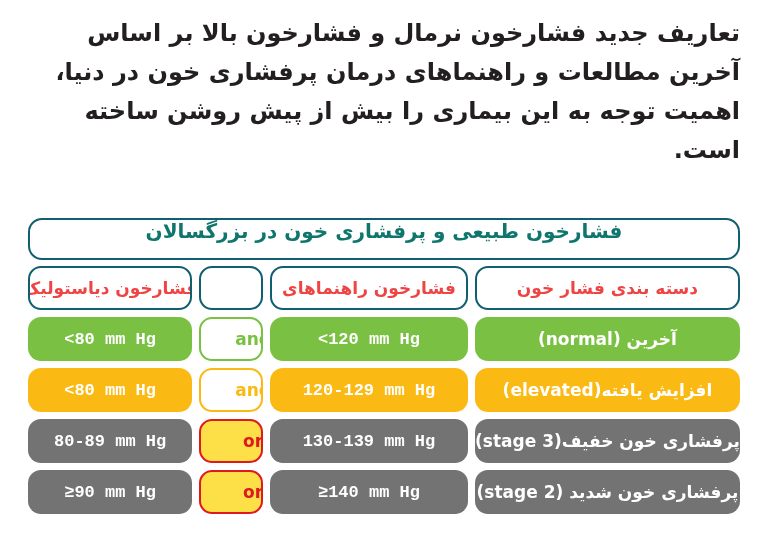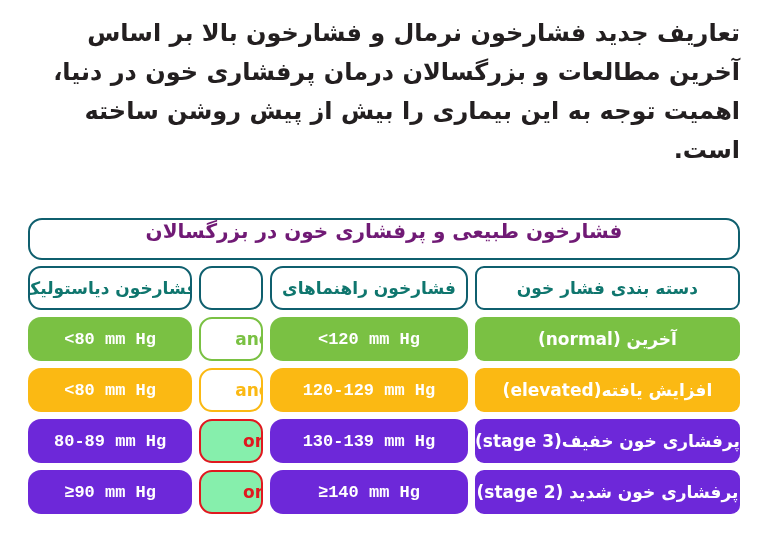--- a/index.html
+++ b/index.html
@@ -52,21 +52,21 @@
     border-radius: 14px;
     height: 42px;
     box-sizing: border-box;
     display: flex;
     align-items: center;
     justify-content: center;
     background: #ffffff;
     margin-bottom: 6px;
   }
   .title-box .title-text {
-    color: #701a75;
+    color: #0f766e;
     font-size: 20px;
     font-weight: bold;
     line-height: 1;
     margin-top: -16px; 
     background: #ffffff;
     padding: 0 10px;
   }
 
   .row {
     display: flex;
@@ -83,51 +83,51 @@
     box-sizing: border-box;
     border-radius: 13px;
     font-size: 17px;
     font-weight: bold;
     text-align: center;
     white-space: nowrap;
     overflow: hidden;
   }
 
   
-  .c-cat  { width: 268px; border-radius: 9px; }
+  .c-cat  { width: 268px; }
   .c-sys  { width: 200px; }
   .c-conj { width: 64px; padding-left: 44px; }
   .c-dia  { width: 166px; }
 
   
   .hdr {
     background: #ffffff;
     border: 2px solid #0f5f6e;
-    color: #0f766e;
+    color: #ef4444;
     font-size: 17px;
   }
   .hdr.blank { border: 2px solid #0f5f6e; }
 
   
   .green  { background: #7ac143; color: #ffffff; }
   .yellow { background: #fbb913; color: #ffffff; }
-  .red    { background: #6d28d9; color: #ffffff; }
+  .red    { background: #737373; color: #ffffff; }
   .conj-green  { background: #ffffff; border: 2px solid #7ac143;  color: #7ac143; }
   .conj-yellow { background: #ffffff; border: 2px solid #fbb913;  color: #fbb913; }
-  .conj-red    { background: #86efac; border: 2px solid #e0181f;  color: #e0181f; }
+  .conj-red    { background: #fde047; border: 2px solid #e0181f;  color: #e0181f; }
 
   .num { direction: ltr; unicode-bidi: embed; font-family: Liberation Mono, monospace; }
 </style>
 </head>
 <body>
 
 <div class="page">
 
   <div class="intro">
-    <p>تعاریف جدید فشارخون نرمال و فشارخون بالا بر اساس آخرین مطالعات و بزرگسالان درمان پرفشاری خون در دنیا، اهمیت توجه به این بیماری را بیش از پیش روشن ساخته است.</p>
+    <p>تعاریف جدید فشارخون نرمال و فشارخون بالا بر اساس آخرین مطالعات و راهنماهای درمان پرفشاری خون در دنیا، اهمیت توجه به این بیماری را بیش از پیش روشن ساخته است.</p>
   </div>
 
   <div class="table-wrap">
 
     <div class="title-box">
       <span class="title-text">فشارخون طبیعی و پرفشاری خون در بزرگسالان</span>
     </div>
 
     <div class="row">
       <div class="cell hdr c-cat">دسته بندی فشار خون</div>

